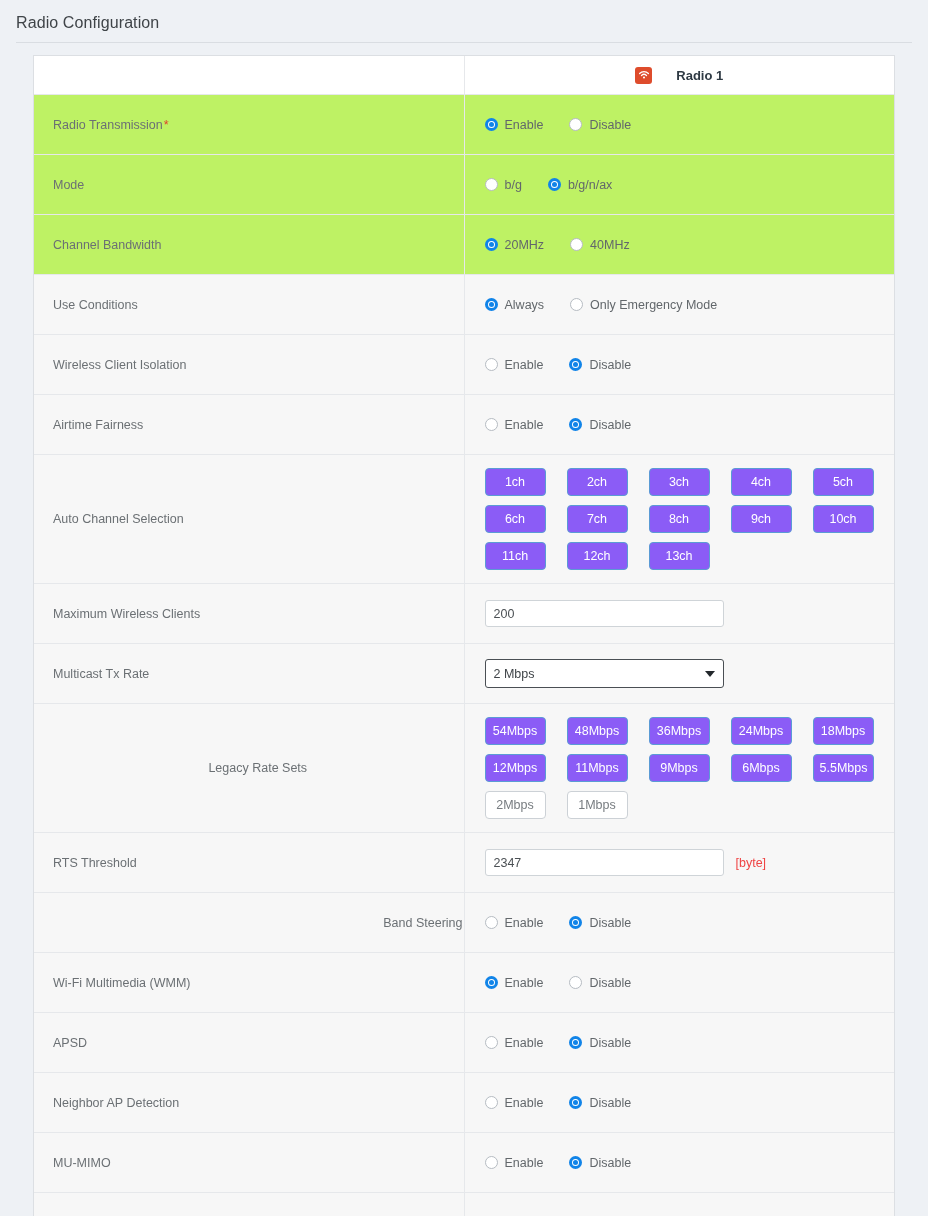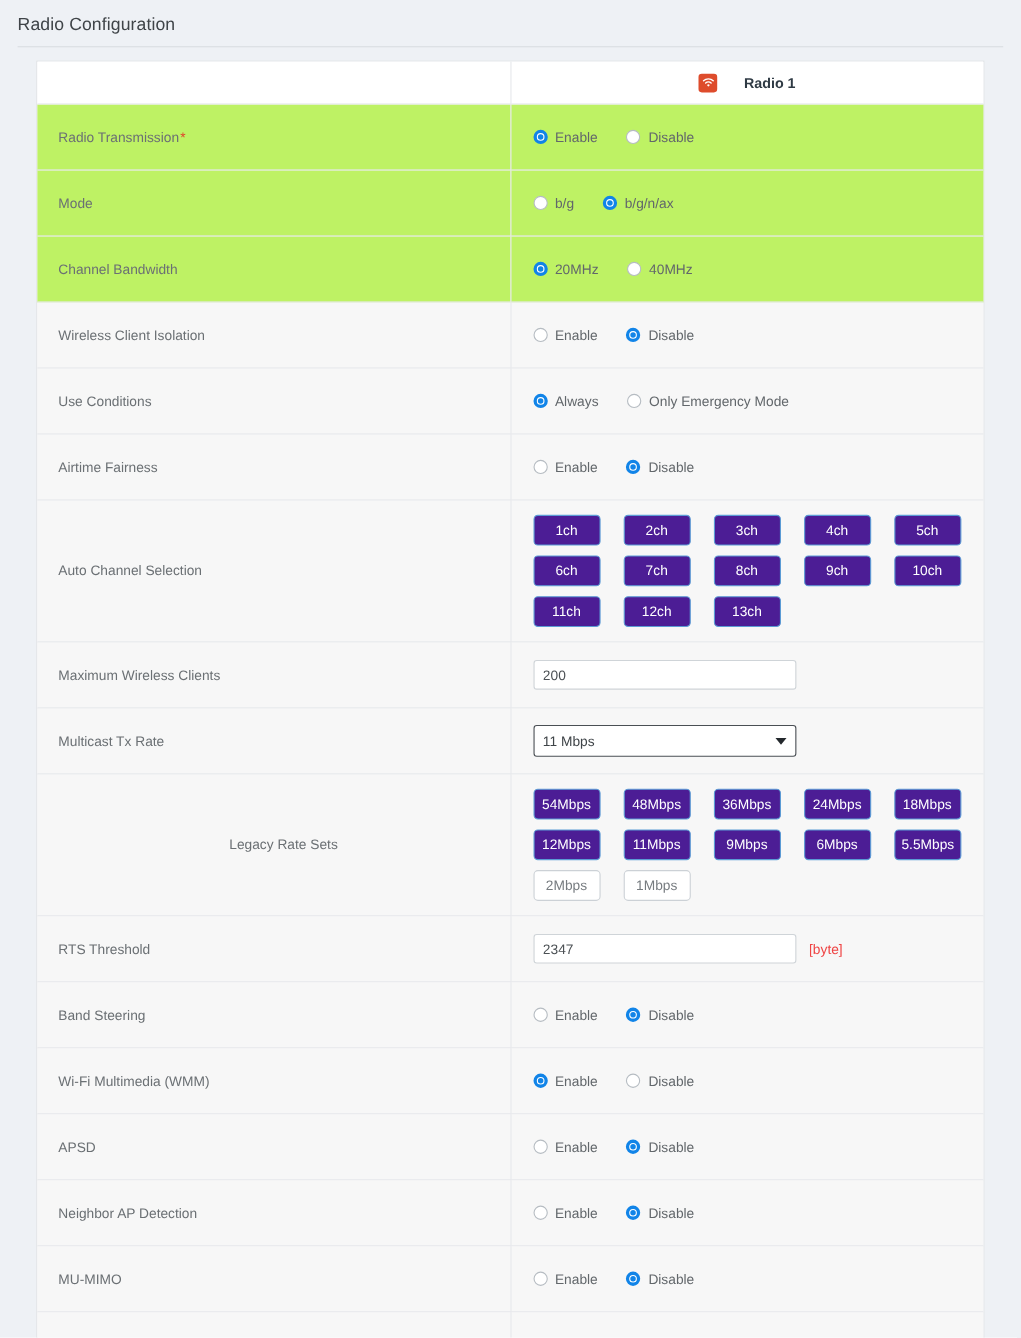--- a/index.html
+++ b/index.html
@@ -142,21 +142,21 @@
     min-width: 61px;
     box-sizing: border-box;
     padding: 6px 6px;
     text-align: center;
     font-size: 12.5px;
     border-radius: 4px;
     border: 1px solid transparent;
     cursor: default;
   }
   .pill.sel {
-    background: #4c1d95;
+    background: #8b5cf6;
     color: #ffffff;
     border-color: #5b9bd5;
   }
   .pill.unsel {
     background: #ffffff;
     color: #777c80;
     border-color: #ccd1d6;
   }
 
   
@@ -269,45 +269,45 @@
                   <span class="lbl">20MHz</span>
                 </label>
                 <label class="radio-opt" style="margin-left:26px;">
                   <span class="rad "></span>
                   <span class="lbl">40MHz</span>
                 </label>
               </div>
             </td>
           </tr>
           <tr class="gray">
+            <td class="col-label" style="height:57px;"><span>Use Conditions</span></td>
+            <td class="col-value">
+              <div class="radio-group">
+                <label class="radio-opt" style="">
+                  <span class="rad on"></span>
+                  <span class="lbl">Always</span>
+                </label>
+                <label class="radio-opt" style="margin-left:26px;">
+                  <span class="rad "></span>
+                  <span class="lbl">Only Emergency Mode</span>
+                </label>
+              </div>
+            </td>
+          </tr>
+          <tr class="gray">
             <td class="col-label" style="height:57px;"><span>Wireless Client Isolation</span></td>
             <td class="col-value">
               <div class="radio-group">
                 <label class="radio-opt" style="">
                   <span class="rad "></span>
                   <span class="lbl">Enable</span>
                 </label>
                 <label class="radio-opt" style="margin-left:26px;">
                   <span class="rad on"></span>
                   <span class="lbl">Disable</span>
-                </label>
-              </div>
-            </td>
-          </tr>
-          <tr class="gray">
-            <td class="col-label" style="height:57px;"><span>Use Conditions</span></td>
-            <td class="col-value">
-              <div class="radio-group">
-                <label class="radio-opt" style="">
-                  <span class="rad on"></span>
-                  <span class="lbl">Always</span>
-                </label>
-                <label class="radio-opt" style="margin-left:26px;">
-                  <span class="rad "></span>
-                  <span class="lbl">Only Emergency Mode</span>
                 </label>
               </div>
             </td>
           </tr>
           <tr class="gray">
             <td class="col-label" style="height:57px;"><span>Airtime Fairness</span></td>
             <td class="col-value">
               <div class="radio-group">
                 <label class="radio-opt" style="">
                   <span class="rad "></span>
@@ -346,21 +346,21 @@
               <div class="inline-row">
                 <input class="txt" type="text" value="200" style="">
               </div>
             </td>
           </tr>
           <tr class="gray">
             <td class="col-label" style="height:57px;"><span>Multicast Tx Rate</span></td>
             <td class="col-value">
               <div class="inline-row">
                 <div class="sel-box">
-                  <span>11 Mbps</span>
+                  <span>2 Mbps</span>
                   <span class="chev"></span>
                 </div>
               </div>
             </td>
           </tr>
           <tr class="gray">
             <td class="col-label" style="height:95px;text-align:center;"><span>Legacy Rate Sets</span></td>
             <td class="col-value">
               <div class="pill-wrap">
                 <span class="pill sel">54Mbps</span>
@@ -381,21 +381,21 @@
           <tr class="gray">
             <td class="col-label" style="height:57px;"><span>RTS Threshold</span></td>
             <td class="col-value">
               <div class="inline-row">
                 <input class="txt" type="text" value="2347" style="">
                 <span class="unit">[byte]</span>
               </div>
             </td>
           </tr>
           <tr class="gray">
-            <td class="col-label" style="height:57px;"><span>Band Steering</span></td>
+            <td class="col-label" style="height:57px;text-align:right;"><span>Band Steering</span></td>
             <td class="col-value">
               <div class="radio-group">
                 <label class="radio-opt" style="">
                   <span class="rad "></span>
                   <span class="lbl">Enable</span>
                 </label>
                 <label class="radio-opt" style="margin-left:26px;">
                   <span class="rad on"></span>
                   <span class="lbl">Disable</span>
                 </label>

